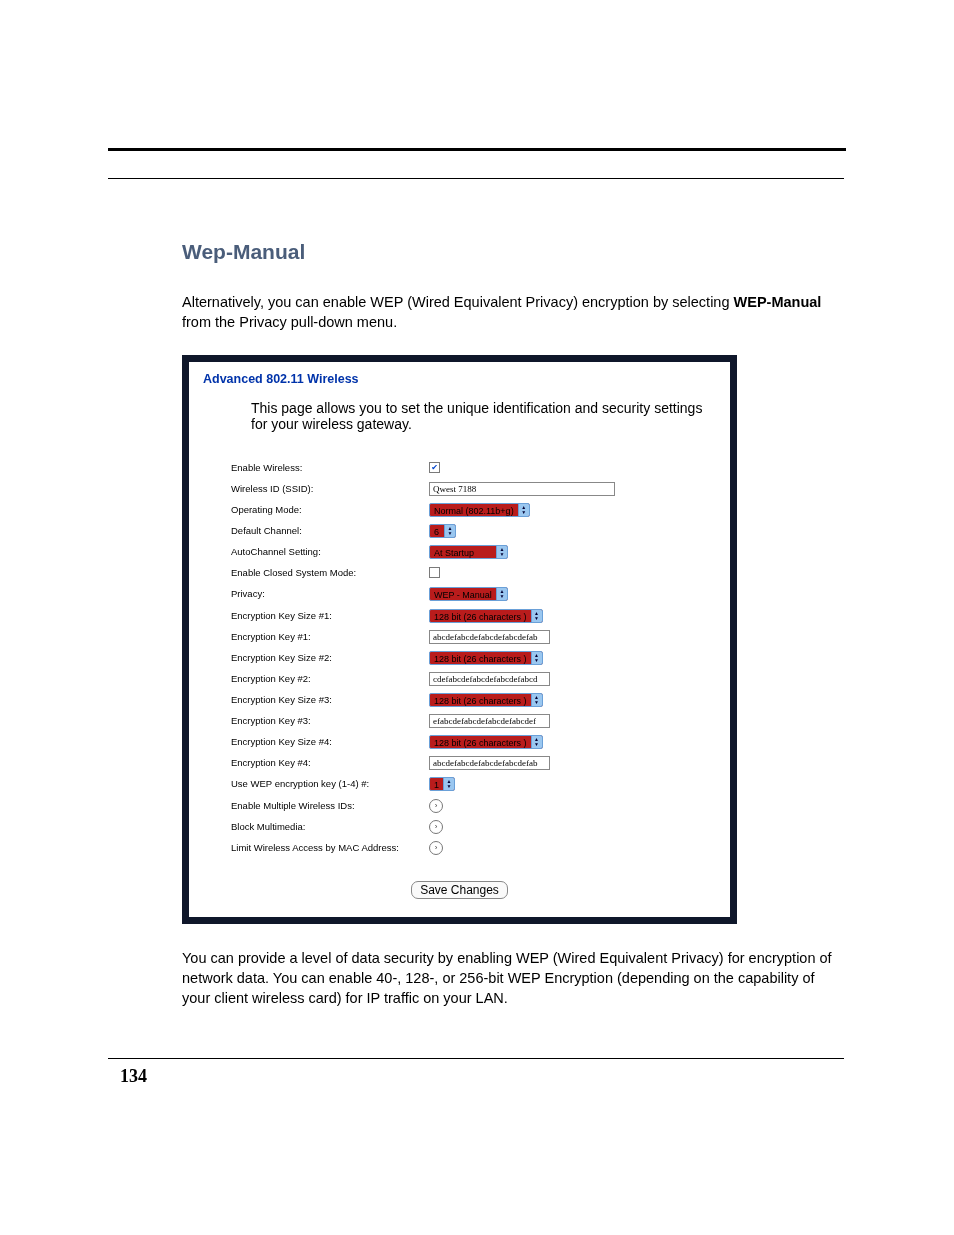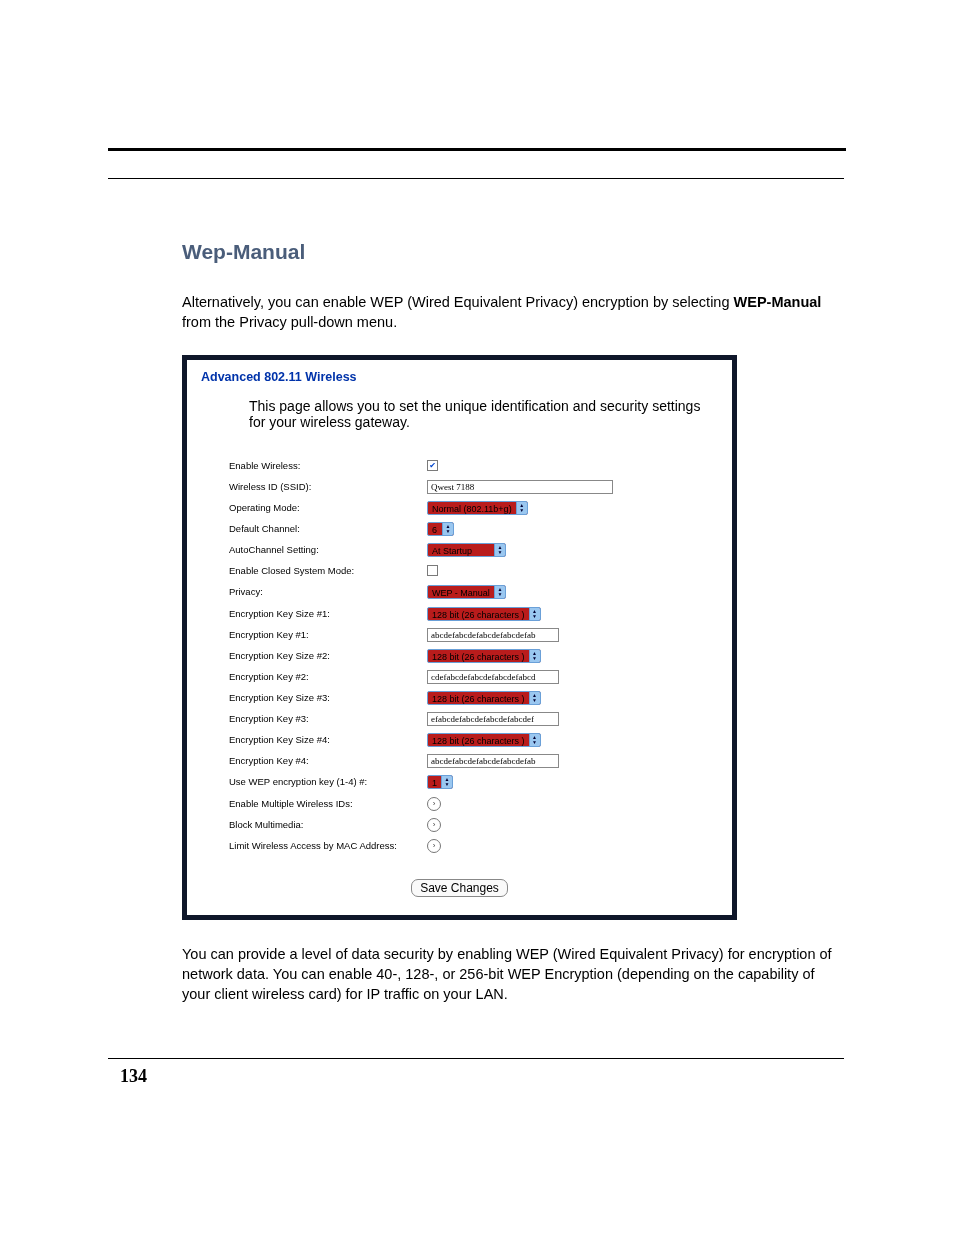--- a/index.html
+++ b/index.html
@@ -40,21 +40,21 @@
       font-family: Arial, Helvetica, sans-serif;
     }
     .intro-text {
       font-size: 14.5px;
       line-height: 1.4;
       color: #000;
       margin-bottom: 22px;
       font-family: Arial, Helvetica, sans-serif;
     }
     .panel {
-      border: 5px solid #0f172a;
+      border: 7px solid #0f172a;
       background: #fff;
       width: 555px;
       padding: 10px 14px 18px 14px;
       font-family: Verdana, Arial, sans-serif;
     }
     .panel-title {
       color: #0033aa;
       font-weight: bold;
       font-size: 12.5px;
       margin-bottom: 14px;
@@ -95,21 +95,21 @@
     }
     .txt {
       border: 1px solid #888;
       background: #fff;
       font-size: 9px;
       padding: 1px 3px;
       height: 14px;
       width: 186px;
       font-family: Liberation Serif, serif;
     }
-    .txt.narrow { width: 132px; }
+    .txt.narrow { width: 121px; }
     .sel {
       display: inline-flex;
       align-items: flex-end;
       border: 1px solid #6aa0d8;
       background: #b91c1c;
       height: 14px;
       font-size: 9px;
       border-radius: 2px;
       overflow: hidden;
     }

